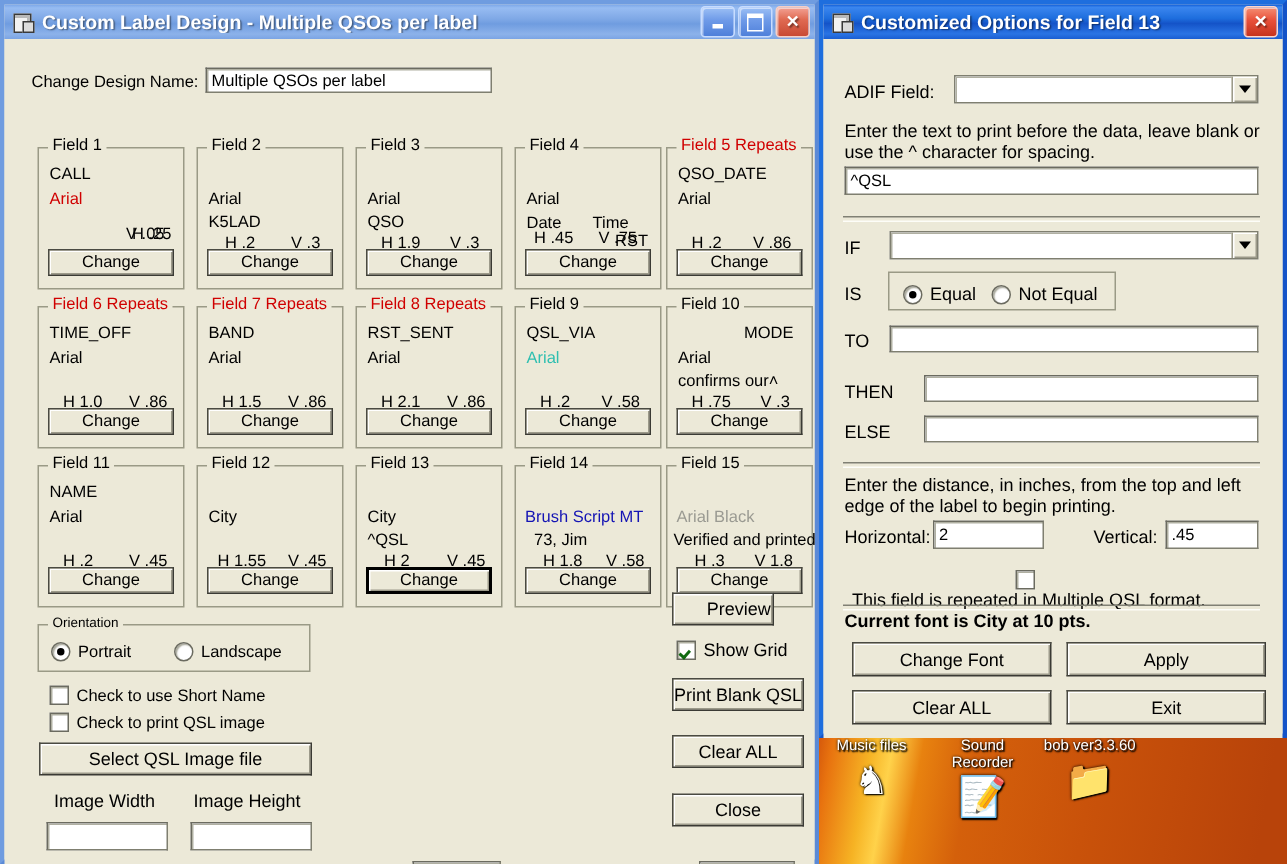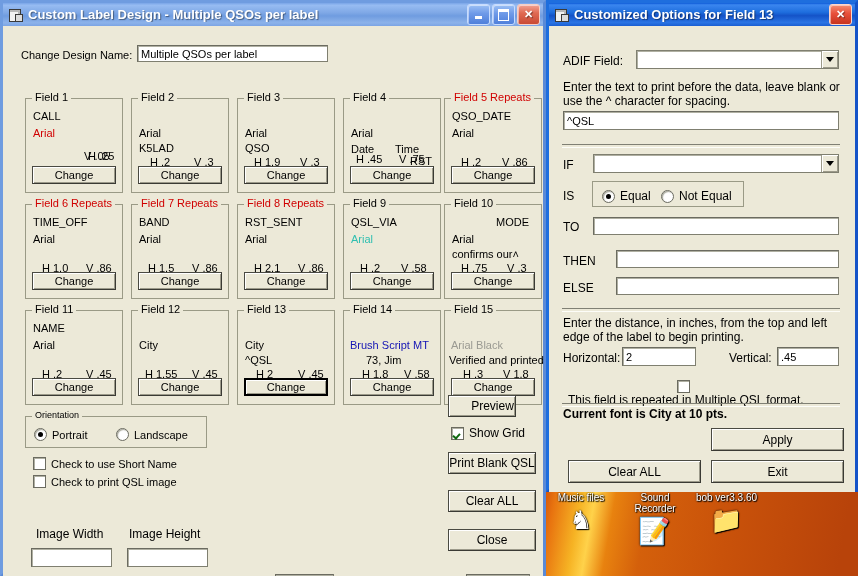--- a/index.html
+++ b/index.html
@@ -298,21 +298,21 @@
       <span class="fld-txt" style="left:7px;top:29px;">City</span>
       <span class="fld-txt" style="left:7px;top:44px;">^QSL</span>
       <span class="fld-txt" style="left:18px;top:58px;">H 2</span>
       <span class="fld-txt" style="left:60px;top:58px;">V .45</span>
       <div class="btn focused" style="left:6px;top:67px;width:84px;height:18px;">Change</div>
     </div>
 
     <div class="gb" style="left:340px;top:284px;width:98px;height:95px;">
       <span class="gb-title">Field 14</span>
       <span class="fld-txt blue" style="left:6px;top:29px;">Brush Script MT</span>
-      <span class="fld-txt" style="left:22px;top:44px;text-align:center;">73, Jim</span>
+      <span class="fld-txt" style="left:12px;top:44px;text-align:center;">73, Jim</span>
       <span class="fld-txt" style="left:18px;top:58px;">H 1.8</span>
       <span class="fld-txt" style="left:60px;top:58px;">V .58</span>
       <div class="btn" style="left:6px;top:67px;width:84px;height:18px;">Change</div>
     </div>
 
     <div class="gb" style="left:441px;top:284px;width:98px;height:95px;">
       <span class="gb-title">Field 15</span>
       <span class="fld-txt gray" style="left:6px;top:29px;">Arial Black</span>
       <span class="fld-txt" style="left:4px;top:44px;">Verified and printed</span>
       <span class="fld-txt" style="left:18px;top:58px;">H .3</span>
@@ -334,20 +334,21 @@
 
     <div class="cb" style="left:30px;top:431px;">
       <span class="box"></span>
       <span>Check to use Short Name</span>
     </div>
     <div class="cb" style="left:30px;top:449px;">
       <span class="box"></span>
       <span>Check to print QSL image</span>
     </div>
 
+    <div class="btn" style="left:23px;top:469px;width:182px;height:22px;font-size:12px;">Select QSL Image file</div>
 
     <span class="lbl" style="left:33px;top:502px;font-size:12px;">Image Width</span>
     <span class="lbl" style="left:126px;top:502px;font-size:12px;">Image Height</span>
     <div class="inp" style="left:28px;top:522px;width:81px;height:19px;"></div>
     <div class="inp" style="left:124px;top:522px;width:81px;height:19px;"></div>
 
     <div class="inp center" style="left:272px;top:548px;width:59px;height:18px;">7</div>
 
     <div class="inp center" style="left:463px;top:548px;width:64px;height:18px;">.125</div>
 
@@ -427,17 +428,18 @@
 
     <div class="cb" style="left:19px;top:354px;font-size:12px;flex-direction:column;">
       <span class="box"></span>
       <span>This field is repeated in Multiple QSL format.</span>
     </div>
 
     <div class="hr" style="left:13px;top:377px;width:278px;"></div>
 
     <span class="lbl bold" style="left:14px;top:382px;font-size:12px;">Current font is City at 10 pts.</span>
 
+    <div class="btn" style="left:19px;top:402px;width:133px;height:23px;font-size:12px;">Change Font</div>
     <div class="btn" style="left:162px;top:402px;width:133px;height:23px;font-size:12px;">Apply</div>
     <div class="btn" style="left:19px;top:434px;width:133px;height:23px;font-size:12px;">Clear ALL</div>
     <div class="btn" style="left:162px;top:434px;width:133px;height:23px;font-size:12px;">Exit</div>
   </div>
 </div>
 
 </body></html>

